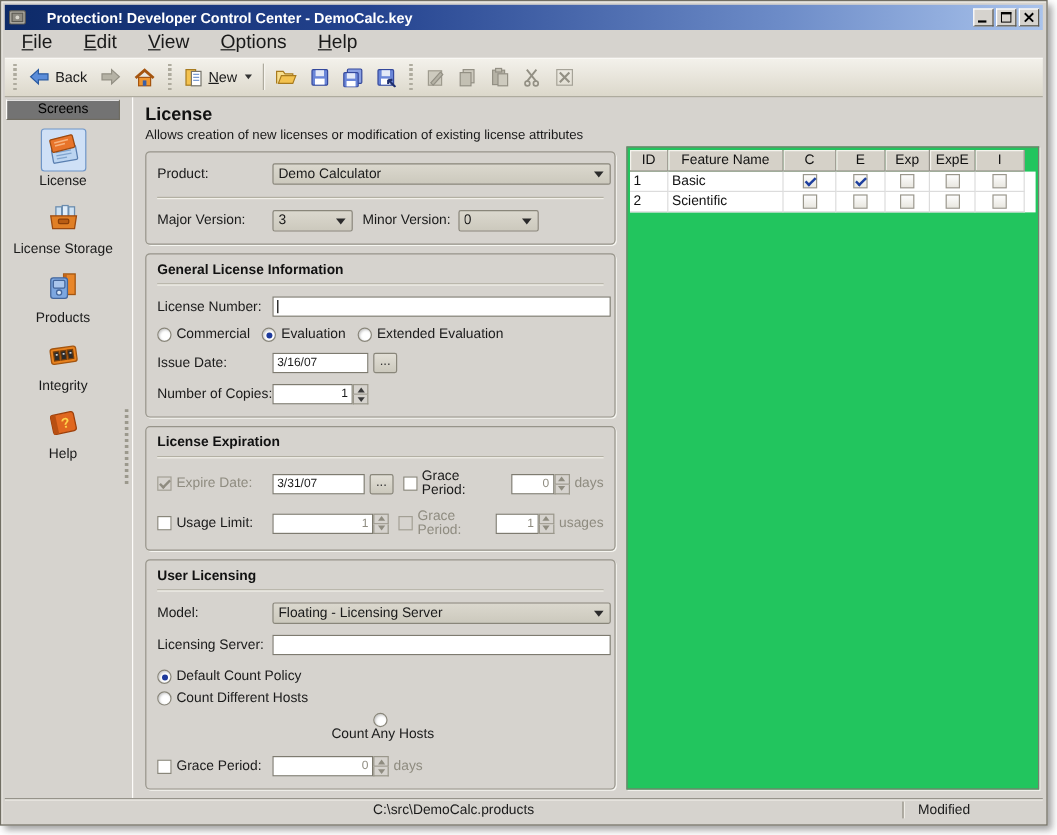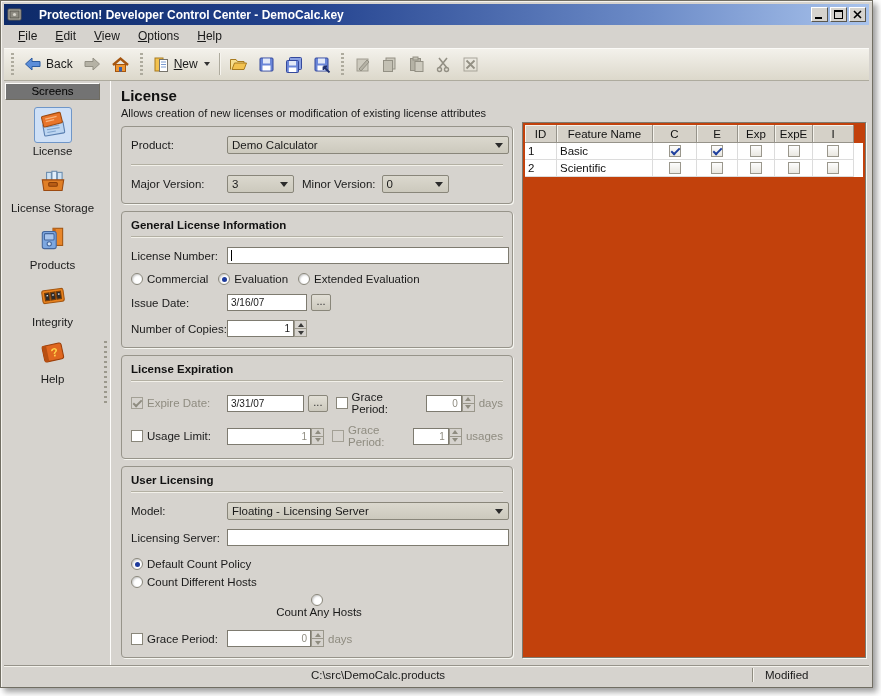--- a/index.html
+++ b/index.html
@@ -15,22 +15,22 @@
   .titlebar { height:21px; flex:0 0 21px; display:flex; align-items:center; padding:0 3px;
     background:linear-gradient(90deg,#0d2a68 0%,#24438f 35%,#6d8cc8 75%,#a9c3ec 100%);
     color:#fff; font-size:12px; font-weight:bold; }
   .app-icon { width:15px; height:15px; margin-right:4px; flex:0 0 15px; }
   .title-text { flex:1; white-space:nowrap; overflow:hidden;padding-left:13px; }
   .winbtn { width:17px; height:15px; margin-left:2px; background:#d6d3ce;
     border:1px solid; border-color:#fff #5a574d #5a574d #fff;
     display:flex; align-items:center; justify-content:center; }
   .winbtn svg { display:block; }
 
-  .menubar { height:23px; flex:0 0 23px; display:flex; align-items:center; font-size:12px;
-    padding-left:6px; color:#1a1a1a; }
+  .menubar { height:23px; flex:0 0 23px; display:flex; align-items:center; font-size:16px;
+    padding-left:6px; color:#1a1a1a;gap:8px; }
   .menu-item { padding:3px 10px 4px 8px; cursor:default; }
   .u { text-decoration:underline; }
 
   .toolbar { height:33px; flex:0 0 33px; display:flex; align-items:center; padding:0 2px;
     background:linear-gradient(#f4f2ec,#dcd8cb);
     border-bottom:1px solid #aeab9e; box-shadow:inset 0 1px 0 #fbfaf7; }
   .grip { width:3px; height:22px; margin:0 5px;
     background-image:repeating-linear-gradient(#aeab9e 0 2px, rgba(0,0,0,0) 2px 4px); }
   .tbtn { display:flex; align-items:center; gap:4px; padding:3px 5px; font-size:12px;
     color:#1a1a1a; border-radius:2px; }
@@ -116,21 +116,21 @@
   .gap8 { width:8px; flex:0 0 8px; }
 
   
   .pane-right { position:absolute; left:411px; top:41px; width:344px; bottom:7px;
     display:flex; flex-direction:column; }
   .tabs { display:flex; height:20px; padding-left:2px; align-items:flex-end; }
   .tab { height:19px; padding:3px 10px 0 10px; font-size:11.5px; margin-right:2px;
     border:1px solid #7d7a6f; border-bottom:none; border-radius:3px 3px 0 0;
     background:linear-gradient(#b5b2a6,#a5a296); position:relative; }
   .tab.active { background:#d6d3ce; height:20px; z-index:2; box-shadow:inset 1px 1px 0 #f2f0e9; }
-  .tpanel { flex:1; border:1px solid #7d7a6f; background:#c2410c; z-index:1;
+  .tpanel { flex:1; border:1px solid #7d7a6f; background:#22c55e; z-index:1;
     box-shadow:1px 1px 0 rgba(250,249,245,.9); padding:2px; overflow:hidden; }
 
   .thead { display:flex; height:18px; }
   .th { background:#d5d1c8; border-right:1px solid #96938a; border-bottom:1px solid #96938a;
     box-shadow:inset 1px 1px 0 #f4f2ec; font-size:11.5px; display:flex; align-items:center;
     justify-content:center; color:#111; }
   .trow { display:flex; height:17px; background:#fff; }
   .td { border-right:1px solid #dcdcdc; border-bottom:1px solid #dcdcdc; font-size:11.5px;
     display:flex; align-items:center; padding-left:3px; color:#111; }
   .td.center { justify-content:center; padding-left:0; }

